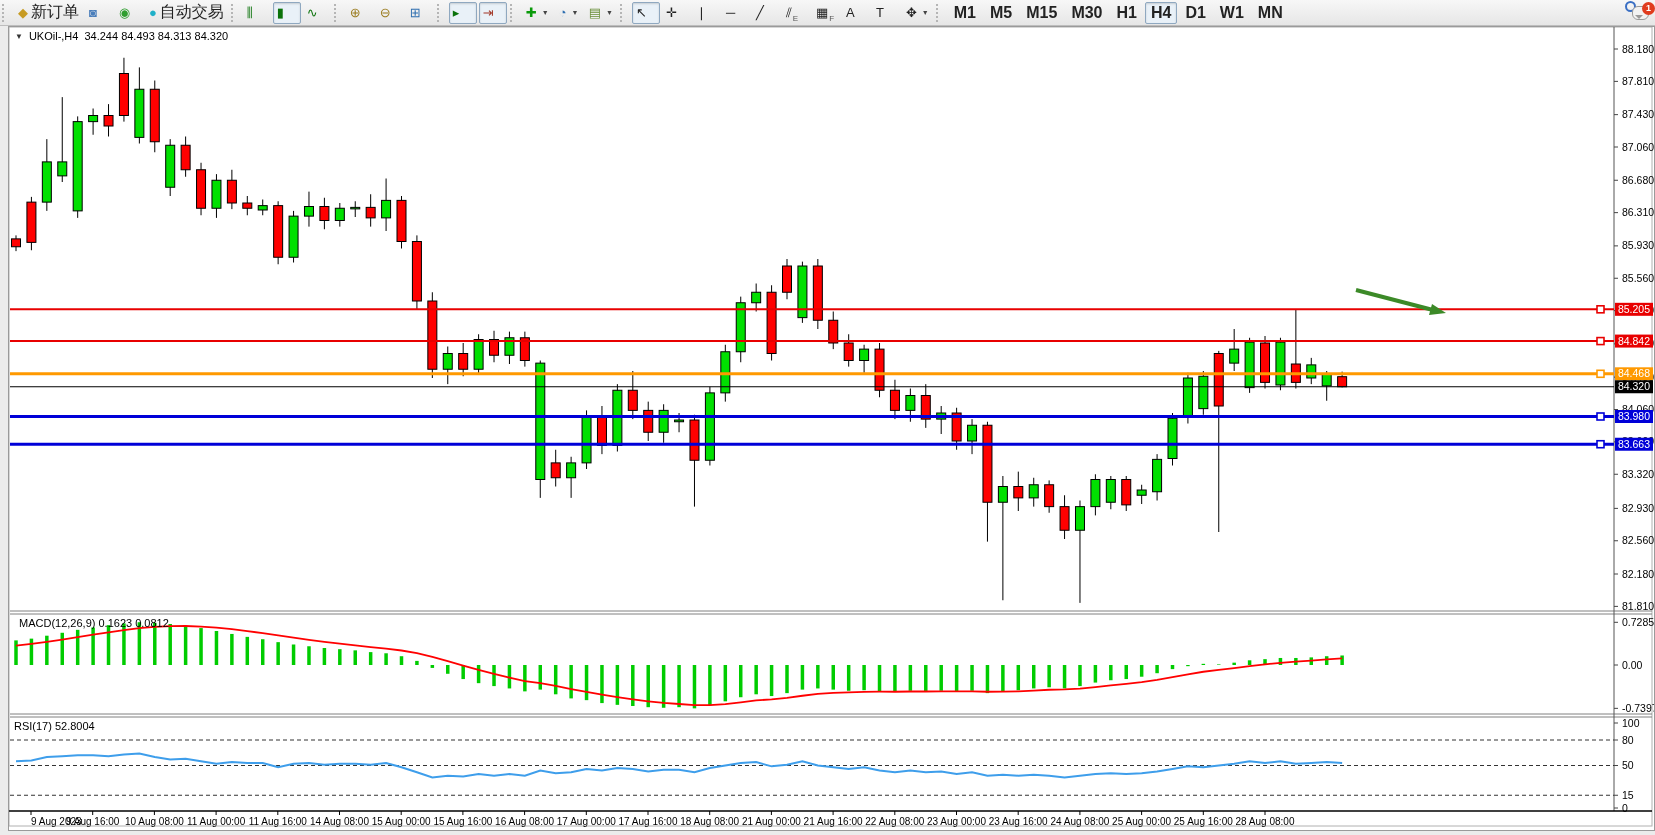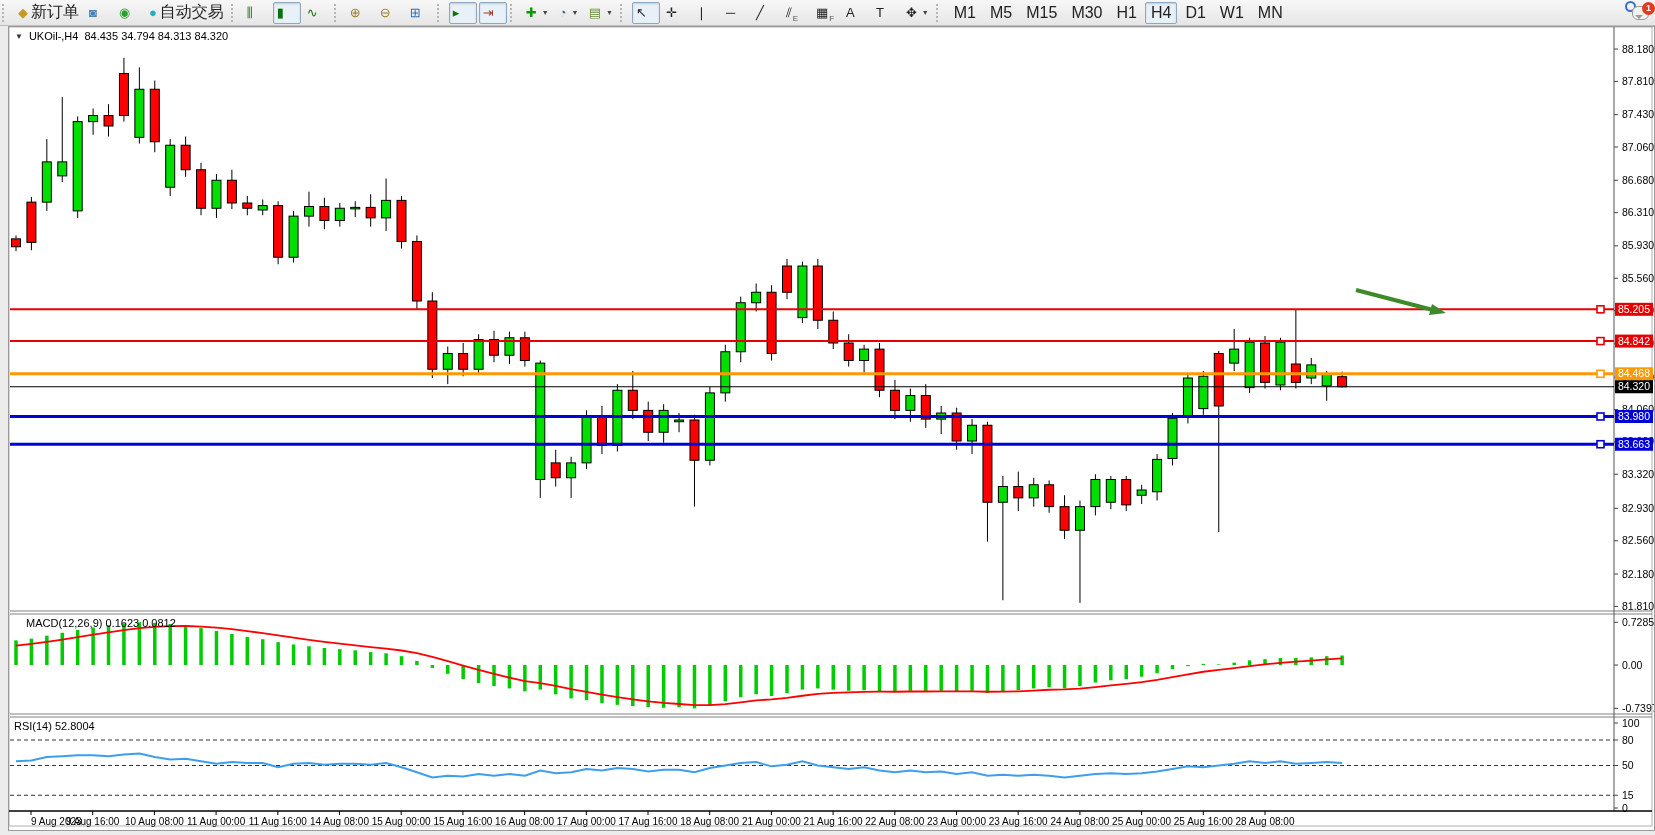--- a/index.html
+++ b/index.html
@@ -5,21 +5,21 @@
   html,body{margin:0;padding:0;background:#ececec;font-family:"Liberation Sans",sans-serif;}
   #app{position:relative;width:1655px;height:835px;background:#ececec;overflow:hidden;}
   
   #toolbar{position:absolute;left:0;top:0;width:1655px;height:25px;background:linear-gradient(#f7f7f7,#e6e6e6);border-bottom:1px solid #bdbdbd;display:flex;align-items:center;}
   .grip{width:7px;height:18px;margin:0 2px;border-left:2px dotted #b5b5b5;}
   .tb-btn{display:flex;align-items:center;gap:3px;height:20px;min-width:20px;padding:0 3px;margin:0 1px;border:1px solid transparent;border-radius:2px;font-size:12px;color:#333;cursor:default;}
   .tb-btn.active{border:1px solid #8fa8c0;background:#e9f1f8;box-shadow:inset 0 1px 2px rgba(0,0,0,.15);}
   .tb-btn .glyph{font-size:13px;line-height:13px;}
   .tb-btn .sub{font-size:8px;color:#555;margin-left:-2px;align-self:flex-end;}
   .tb-btn .dd{font-size:7px;color:#444;margin-left:2px;}
-  .tb-btn.tf{font-size:10.5px;font-weight:normal;color:#444;padding:0 5px;}
+  .tb-btn.tf{font-size:10.5px;font-weight:bold;color:#444;padding:0 5px;}
   .tb-label{font-size:16px;color:#222;}
   #tb-right{position:absolute;right:6px;top:0;height:25px;display:flex;align-items:center;gap:8px;}
   .badge{position:absolute;top:-5px;right:-7px;background:#e03c1e;color:#fff;border-radius:50%;width:13px;height:13px;font-size:9px;line-height:13px;text-align:center;font-weight:bold;}
   .bubble{position:relative;width:15px;height:12px;background:#f2f2f2;border:1px solid #9a9a9a;border-radius:6px;}
   .bubble:after{content:"";position:absolute;left:2px;bottom:-4px;border:4px solid transparent;border-top-color:#9a9a9a;}
   
   #chartwin{position:absolute;left:8px;top:26px;width:1645px;height:803px;background:#fff;border:1px solid #9a9a9a;}
   #quote{position:absolute;left:6px;top:3px;font-size:11px;color:#000;display:flex;gap:6px;align-items:center;z-index:5;}
   #quote .tri{font-size:8px;color:#333;}
   .panel-label{position:absolute;font-size:11px;color:#000;z-index:5;}
@@ -157,24 +157,24 @@
         <span class="bubble">
           <span class="badge">1</span>
         </span>
       </div>
     </div>
 
   <div id="chartwin">
     <div id="quote">
       <span class="tri">▼</span>
       <span>UKOil-,H4</span>
-      <span>84.435 34.794 84.313 84.320</span>
+      <span>34.244 84.493 84.313 84.320</span>
     </div>
-    <div class="panel-label" style="left:17px;top:590px;">MACD(12,26,9) 0.1623 0.0812</div>
-    <div class="panel-label" style="left:5px;top:693px;">RSI(14) 52.8004</div>
+    <div class="panel-label" style="left:10px;top:590px;">MACD(12,26,9) 0.1623 0.0812</div>
+    <div class="panel-label" style="left:5px;top:693px;">RSI(17) 52.8004</div>
     <svg id="cv" width="1645" height="801">
         <rect x="0" y="0" width="1643" height="799" fill="none" stroke="#b0b0b0"></rect>
         <line x1="1" y1="584" x2="1643" y2="584" stroke="#808080"></line>
         <line x1="1" y1="587" x2="1643" y2="587" stroke="#808080"></line>
         <line x1="1" y1="687" x2="1643" y2="687" stroke="#808080"></line>
         <line x1="1" y1="690" x2="1643" y2="690" stroke="#808080"></line>
         <line x1="1605" y1="0" x2="1605" y2="784" stroke="#555"></line>
         <line x1="7" y1="208.37500000000085" x2="7" y2="224.1250000000002" stroke="#000" stroke-width="1"></line>
         <rect x="2.5" y="211.87500000000014" width="9" height="7.875000000000313" fill="#ff0000" stroke="#000000" stroke-width="1"></rect>
         <line x1="22.42" y1="169.87500000000105" x2="22.42" y2="223.250000000001" stroke="#000" stroke-width="1"></line>

